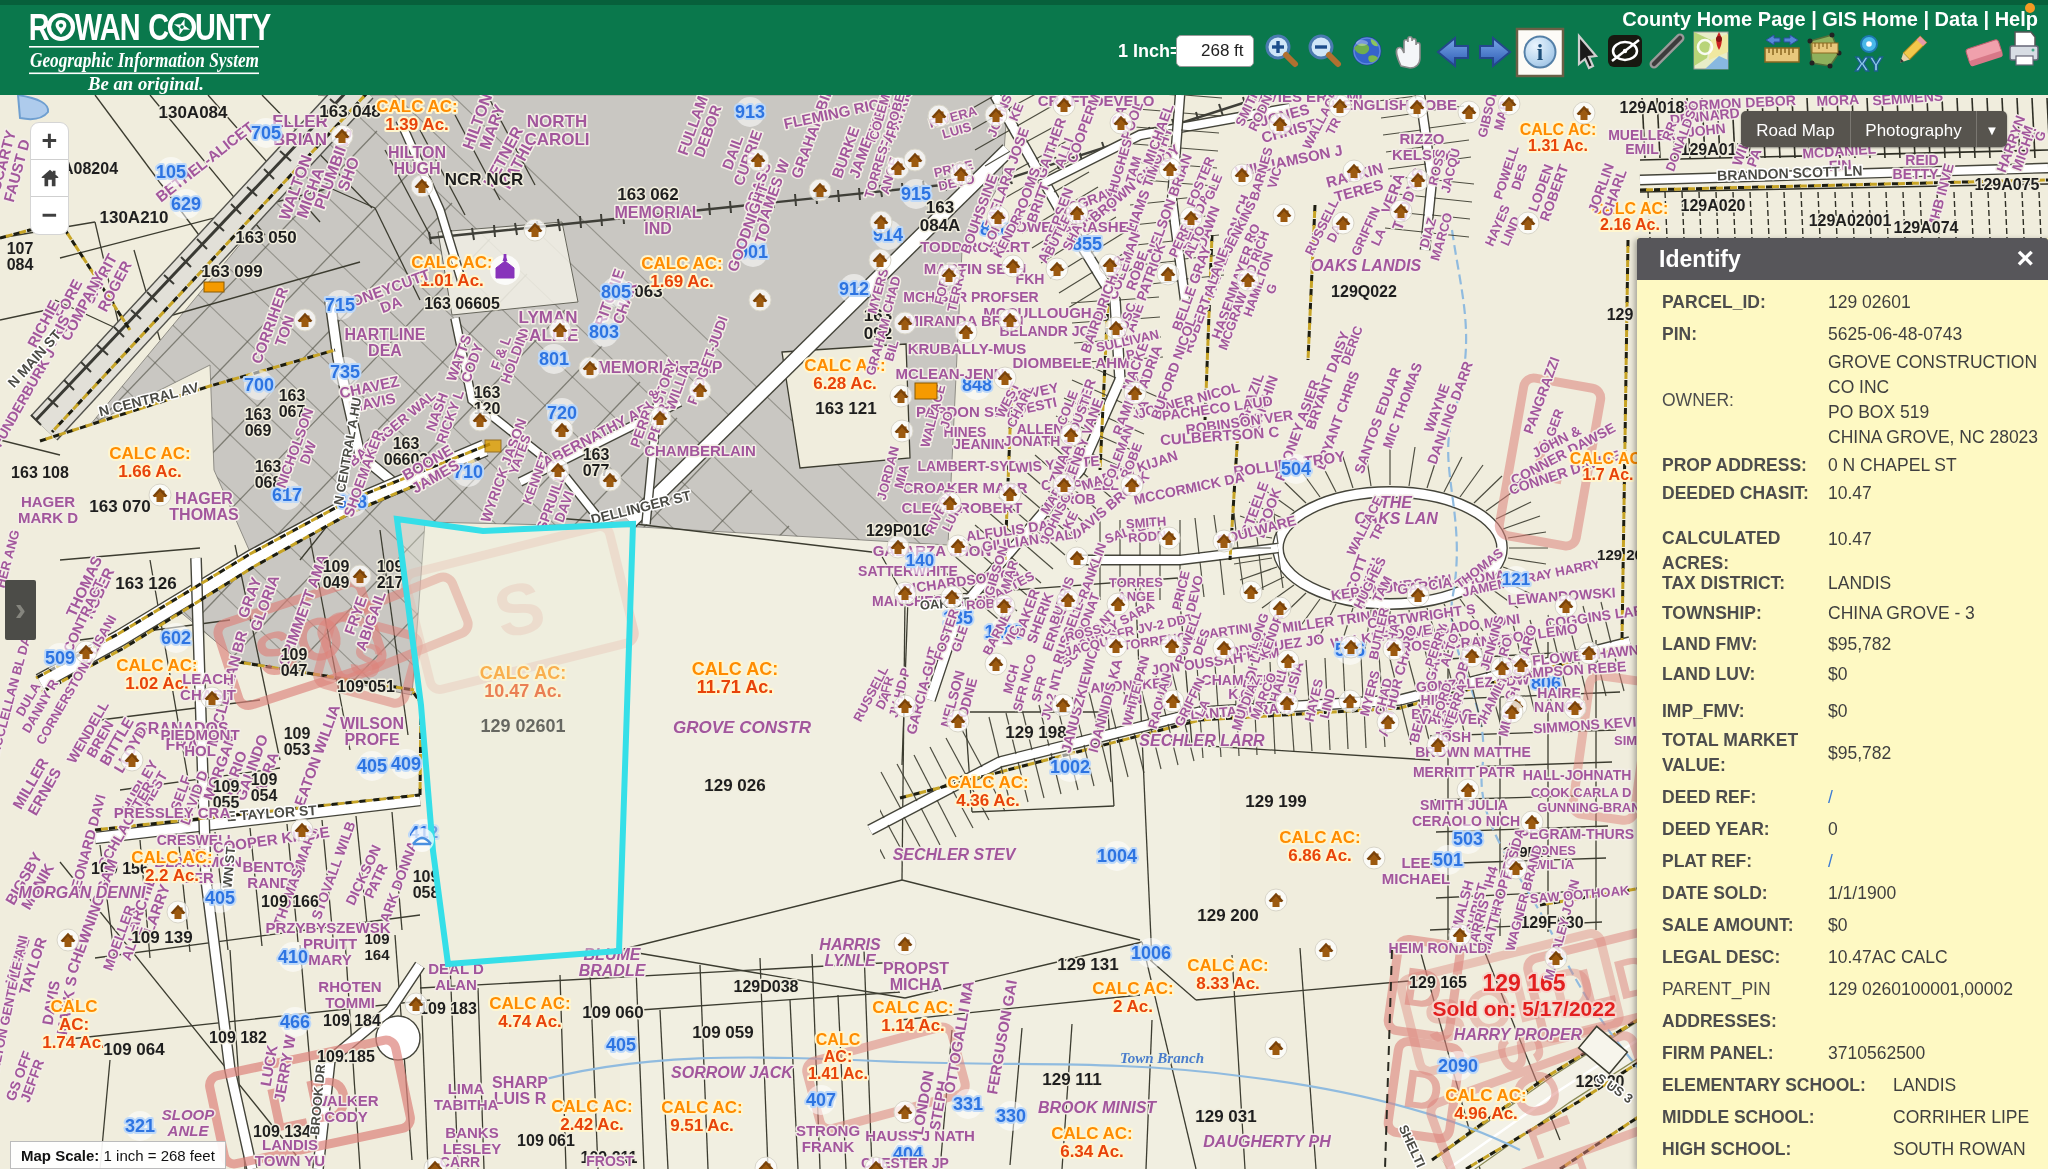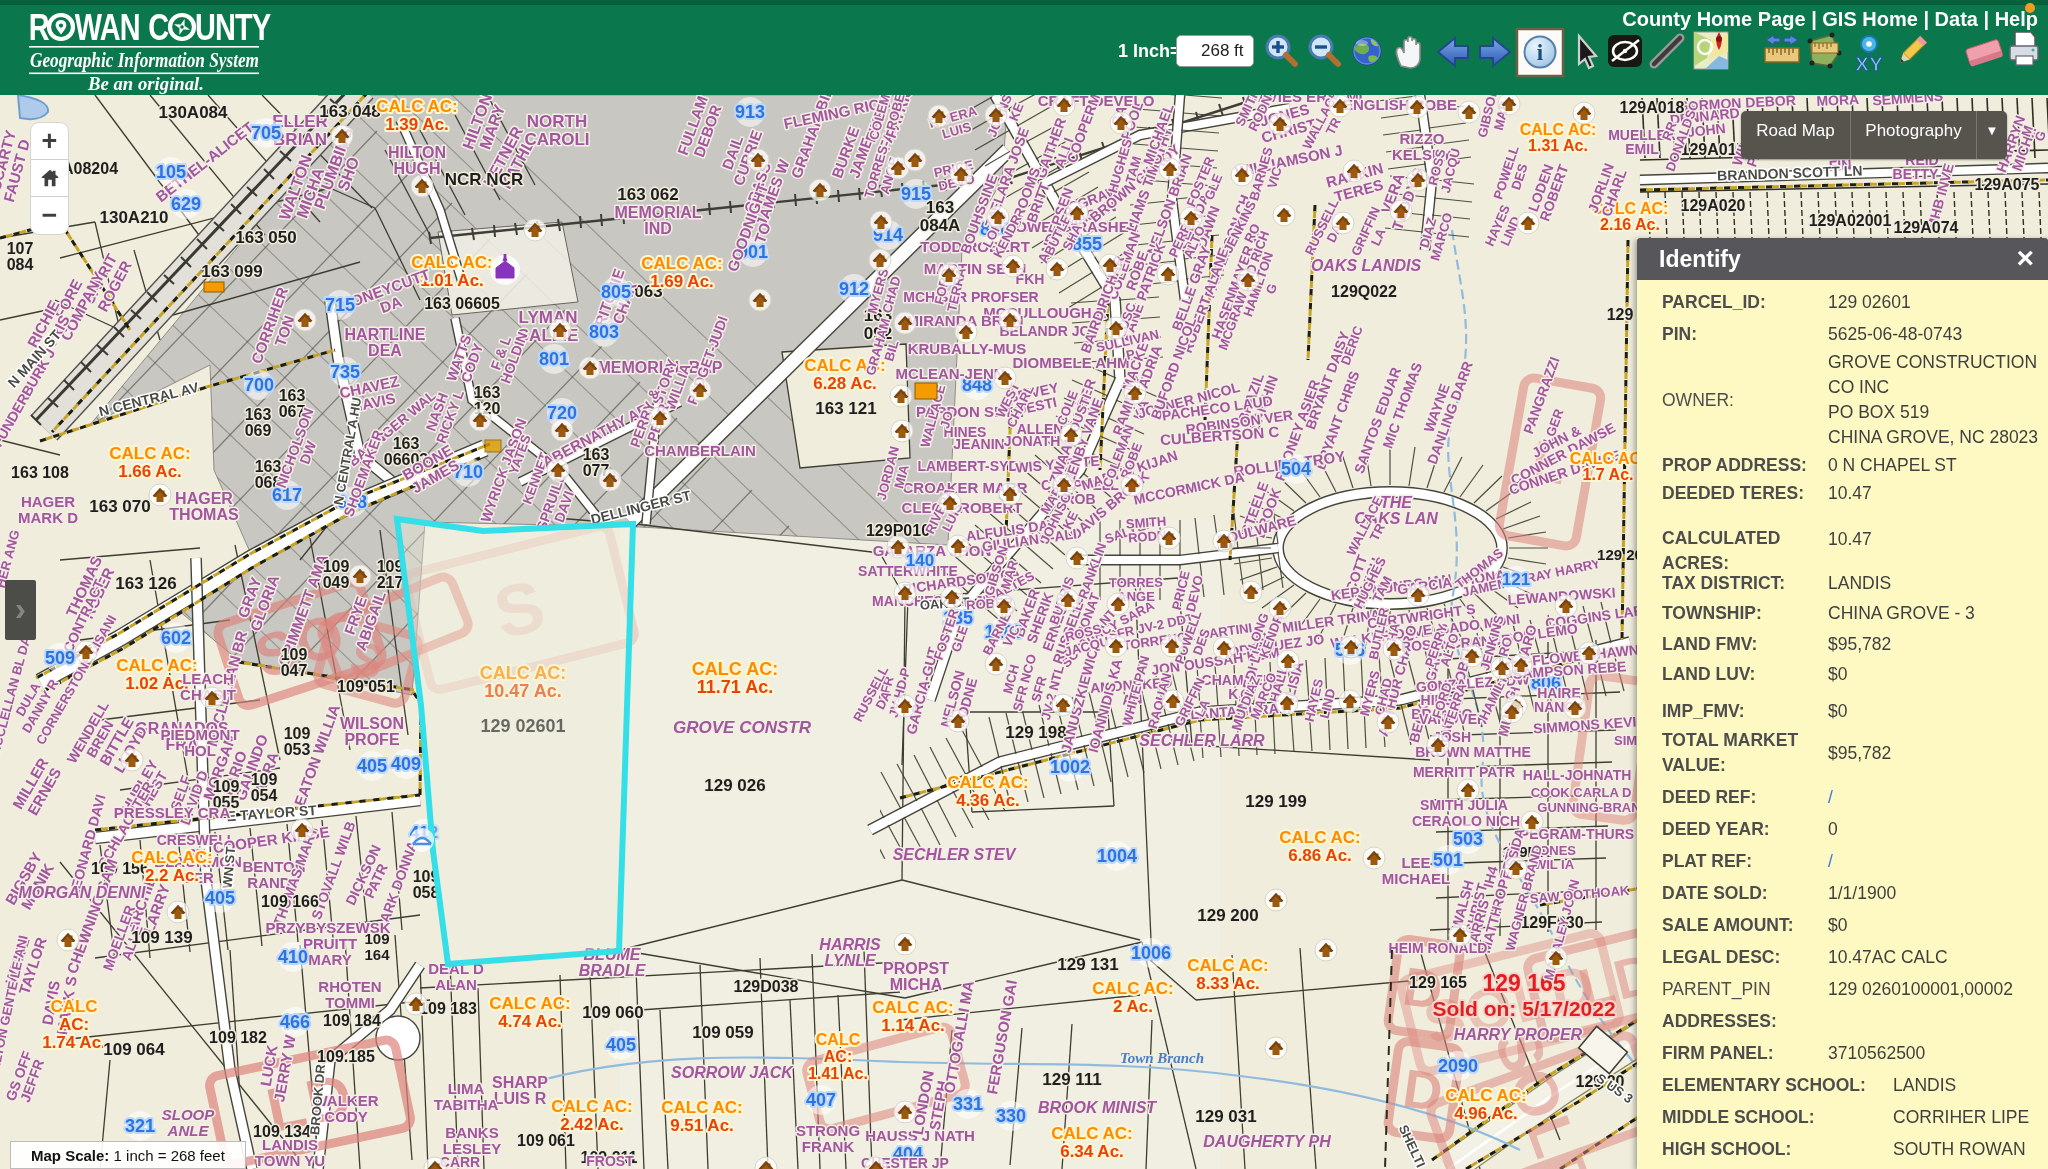--- a/index.html
+++ b/index.html
@@ -12,33 +12,33 @@
 .lo2{fill:#e8430a;stroke:#fff6cf;stroke-width:4px;paint-order:stroke;stroke-linejoin:round}
 .ls{fill:#4b4b45;stroke:#ffffff;stroke-width:3px;paint-order:stroke;stroke-linejoin:round}
 .lr{fill:#e21f1f;stroke:#f6d5cc;stroke-width:4px;paint-order:stroke;stroke-linejoin:round}
 .lbi{fill:#4a7ccc;stroke:#eef0df;stroke-width:3px;paint-order:stroke;stroke-linejoin:round;font-style:italic;font-family:"Liberation Serif",serif}
 #hdr{position:absolute;left:0;top:0;width:2048px;height:95px;background:#0a784c}
 #hdrtop{position:absolute;left:0;top:0;width:2048px;height:5px;background:#07603b}
 #hlinks{position:absolute;right:10px;top:8px;color:#fff;font-weight:bold;font-size:20px}
 #hdot{position:absolute;right:13px;top:3px;width:10px;height:10px;border-radius:50%;background:#f59a23}
 #inchlab{position:absolute;left:1118px;top:41px;color:#fff;font-weight:bold;font-size:18px}
 #inchbox{position:absolute;left:1176px;top:35px;width:78px;height:32px;background:#fff;border-radius:5px;border:1px solid #999;font-size:17px;color:#222;line-height:30px;padding-left:24px}
-#mapbtns{position:absolute;left:1741px;top:111px;height:48px;display:flex;border-radius:5px;overflow:hidden;box-shadow:0 1px 2px rgba(0,0,0,.4)}
+#mapbtns{position:absolute;left:1741px;top:111px;height:36px;display:flex;border-radius:5px;overflow:hidden;box-shadow:0 1px 2px rgba(0,0,0,.4)}
 #mapbtns div{background:#57544e;color:#fff;font-size:17px;line-height:40px;text-align:center}
 #mapbtns .b1{width:110px;border-right:1px solid #7a7771}
 #mapbtns .b2{width:126px;border-right:1px solid #7a7771}
 #mapbtns .b3{width:30px}
 #zoomctl{position:absolute;left:30px;top:122px;width:39px;height:113px;background:#fff;border-radius:9px;border:1px solid #d5d5d5}
 #zoomctl div{width:37px;height:37px;text-align:center;color:#3f3f3f;font-size:27px;font-weight:bold;line-height:36px;border-bottom:1px solid #cfcfcf}
 #zoomctl div:last-child{border-bottom:none}
 #idpanel{position:absolute;left:1637px;top:238px;width:444px;height:931px;background:#fef9c3;box-shadow:-2px 2px 6px rgba(0,0,0,.35)}
 #idhead{position:absolute;left:0;top:0;width:411px;height:42px;background:#57565a;color:#fff;font-size:23px;font-weight:bold;line-height:42px;padding-left:22px;border-radius:3px 3px 0 0}
 #idx{position:absolute;right:14px;top:0;font-size:30px;font-weight:bold;color:#fff;line-height:40px}
 .row{position:absolute;font-size:17.5px;color:#3f3f3f}
-#scalebar{position:absolute;left:10px;top:1141px;height:28px;background:rgba(255,255,255,.92);font-size:15px;color:#111;line-height:28px;padding:0 20px;border:1px solid #bbb}
+#scalebar{position:absolute;left:10px;top:1141px;height:28px;background:rgba(255,255,255,.92);font-size:15px;color:#111;line-height:28px;padding:0 10px;border:1px solid #bbb}
 #lefttab{position:absolute;left:5px;top:580px;width:31px;height:60px;background:#4c4c48;border-radius:2px;color:#85857e;font-size:34px;font-weight:bold;line-height:56px;text-align:center}
 </style></head>
 <body>
 <div id="stage">
 <svg width="2048" height="1169" viewBox="0 0 2048 1169" style="position:absolute;left:0;top:0" font-family="'Liberation Sans', sans-serif" font-weight="bold" text-anchor="middle">
       <defs>
 <symbol id="hs" overflow="visible">
  <circle cx="0" cy="0" r="11" fill="#ffffff" fill-opacity="0.75" stroke="#d8d5c8" stroke-width="1"></circle>
  <path d="M-6,1 L0,-5 L6,1 L6,2 L3.5,2 L3.5,7 L-3.5,7 L-3.5,2 L-6,2 Z M2,-4.5 L4.5,-4.5 L4.5,-1 L2,-1 Z" fill="#9c5a10"></path>
  <path d="M-6.5,1.5 L0,-5.5 L6.5,1.5" fill="none" stroke="#7a430a" stroke-width="2.4"></path>
@@ -2655,21 +2655,21 @@
 <div id="idpanel">
       <div id="idhead">Identify<span id="idx">×</span></div>
 <div class="row" style="left:25px;top:52px;line-height:25px;font-weight:bold;color:#4d4d4d;white-space:nowrap">PARCEL_ID:</div>
       <div class="row" style="left:191px;top:52px;line-height:25px;white-space:nowrap">129 02601</div>
       <div class="row" style="left:25px;top:84px;line-height:25px;font-weight:bold;color:#4d4d4d;white-space:nowrap">PIN:</div>
       <div class="row" style="left:191px;top:84px;line-height:25px;white-space:nowrap">5625-06-48-0743</div>
       <div class="row" style="left:25px;top:150px;line-height:25px;font-weight:normal;color:#4d4d4d;white-space:nowrap">OWNER:</div>
       <div class="row" style="left:191px;top:112px;line-height:25px;white-space:nowrap">GROVE CONSTRUCTION<br>CO INC<br>PO BOX 519<br>CHINA GROVE, NC 28023</div>
       <div class="row" style="left:25px;top:215px;line-height:25px;font-weight:bold;color:#4d4d4d;white-space:nowrap">PROP ADDRESS:</div>
       <div class="row" style="left:191px;top:215px;line-height:25px;white-space:nowrap">0 N CHAPEL ST</div>
-      <div class="row" style="left:25px;top:243px;line-height:25px;font-weight:bold;color:#4d4d4d;white-space:nowrap">DEEDED TERES:</div>
+      <div class="row" style="left:25px;top:243px;line-height:25px;font-weight:bold;color:#4d4d4d;white-space:nowrap">DEEDED CHASIT:</div>
       <div class="row" style="left:191px;top:243px;line-height:25px;white-space:nowrap">10.47</div>
       <div class="row" style="left:25px;top:288px;line-height:25px;font-weight:bold;color:#4d4d4d;white-space:nowrap">CALCULATED<br>ACRES:</div>
       <div class="row" style="left:191px;top:289px;line-height:25px;white-space:nowrap">10.47</div>
       <div class="row" style="left:25px;top:333px;line-height:25px;font-weight:bold;color:#4d4d4d;white-space:nowrap">TAX DISTRICT:</div>
       <div class="row" style="left:191px;top:333px;line-height:25px;white-space:nowrap">LANDIS</div>
       <div class="row" style="left:25px;top:363px;line-height:25px;font-weight:bold;color:#4d4d4d;white-space:nowrap">TOWNSHIP:</div>
       <div class="row" style="left:191px;top:363px;line-height:25px;white-space:nowrap">CHINA GROVE - 3</div>
       <div class="row" style="left:25px;top:394px;line-height:25px;font-weight:bold;color:#4d4d4d;white-space:nowrap">LAND FMV:</div>
       <div class="row" style="left:191px;top:394px;line-height:25px;white-space:nowrap">$95,782</div>
       <div class="row" style="left:25px;top:424px;line-height:25px;font-weight:bold;color:#4d4d4d;white-space:nowrap">LAND LUV:</div>

